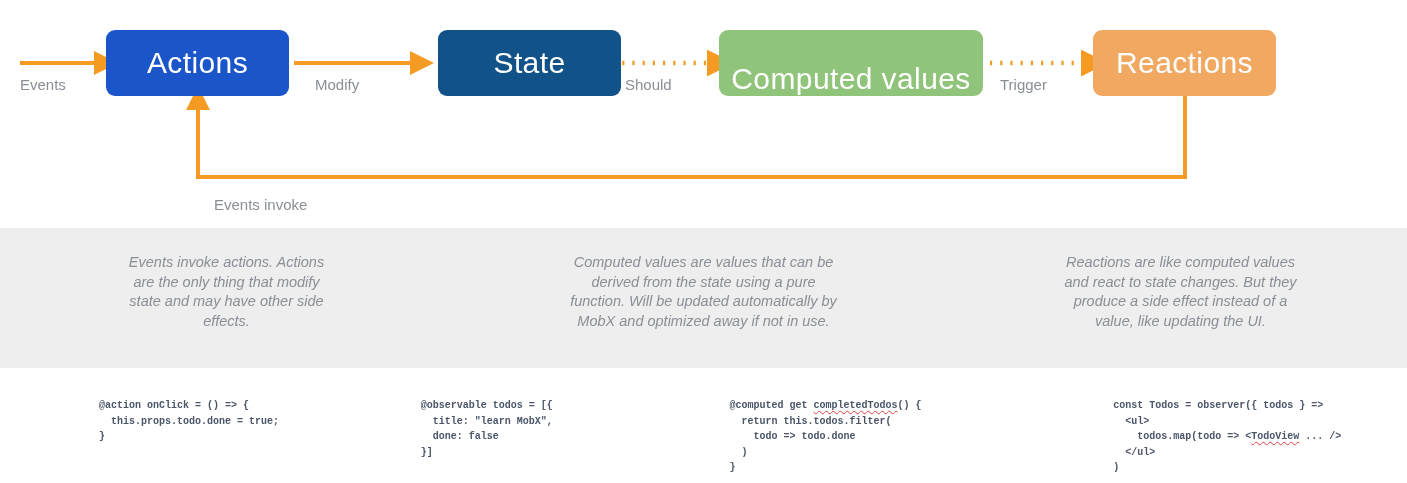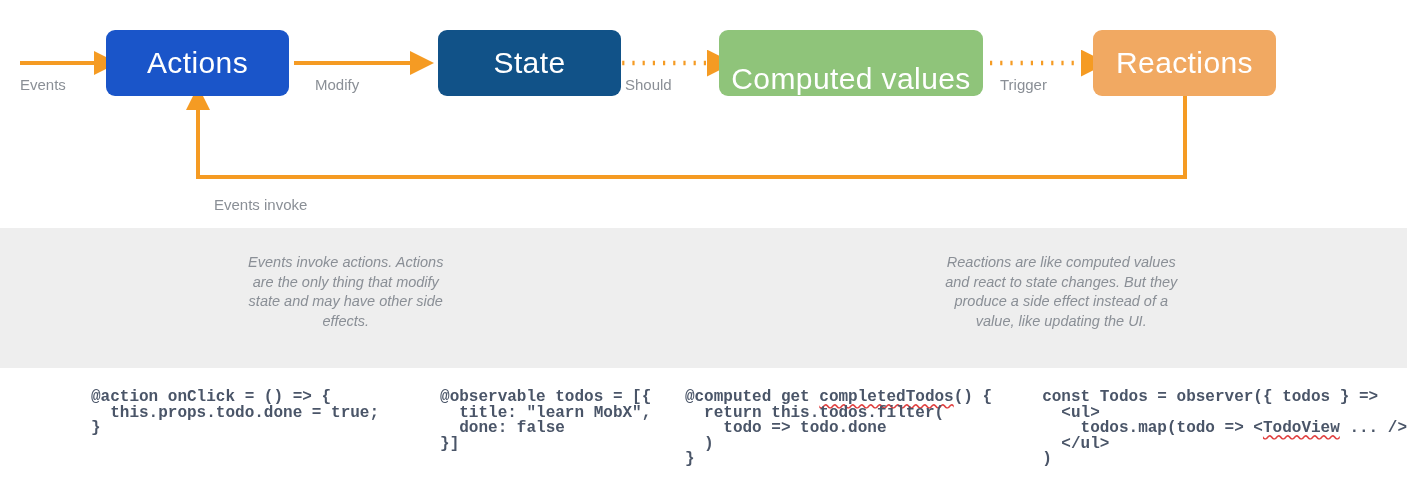--- a/index.html
+++ b/index.html
@@ -110,26 +110,26 @@
     display: flex;
   }
   .code-col {
     flex: 1 1 0;
     position: relative;
     box-sizing: border-box;
     padding-top: 22px;
   }
   .code-block {
     color: #4A5568;
-    font-size: 16px;
+    font-size: 10px;
     line-height: 15.5px;
     font-weight: bold;
     font-family: "Liberation Mono", monospace;
     white-space: pre;
-    margin: 0;
+    margin: 8px;
   }
   #code-col-1 .code-block { padding-left: 91px; }
   #code-col-2 .code-block { padding-left: 61px; }
   #code-col-3 .code-block { padding-left: 18px; }
   #code-col-4 .code-block { padding-left: 50px; }
 
   .squiggle {
     text-decoration: underline wavy #E04040;
     text-decoration-skip-ink: none;
     text-underline-offset: 2px;
@@ -178,20 +178,23 @@
   <span class="edge-label" id="label-modify">Modify</span>
   <span class="edge-label" id="label-updates">Should</span>
   <span class="edge-label" id="label-trigger">Trigger</span>
   <span class="edge-label" id="label-events-invoke">Events invoke</span>
 </div>
 
 <div id="description-band">
   <div class="desc-col" id="desc-col-1">
     <div class="desc-text">Events invoke actions. Actions are the only thing that modify state and may have other side effects.</div>
   </div>
+  <div class="desc-col" id="desc-col-3">
+    <div class="desc-text">Computed values are values that can be derived from the state using a pure function. Will be updated automatically by MobX and optimized away if not in use.</div>
+  </div>
   <div class="desc-col" id="desc-col-4">
     <div class="desc-text">Reactions are like computed values and react to state changes. But they produce a side effect instead of a value, like updating the UI.</div>
   </div>
 </div>
 
 <div id="code-row">
   <div class="code-col" id="code-col-1">
     <pre class="code-block">@action onClick = () =&gt; {
   this.props.todo.done = true;
 }</pre>

